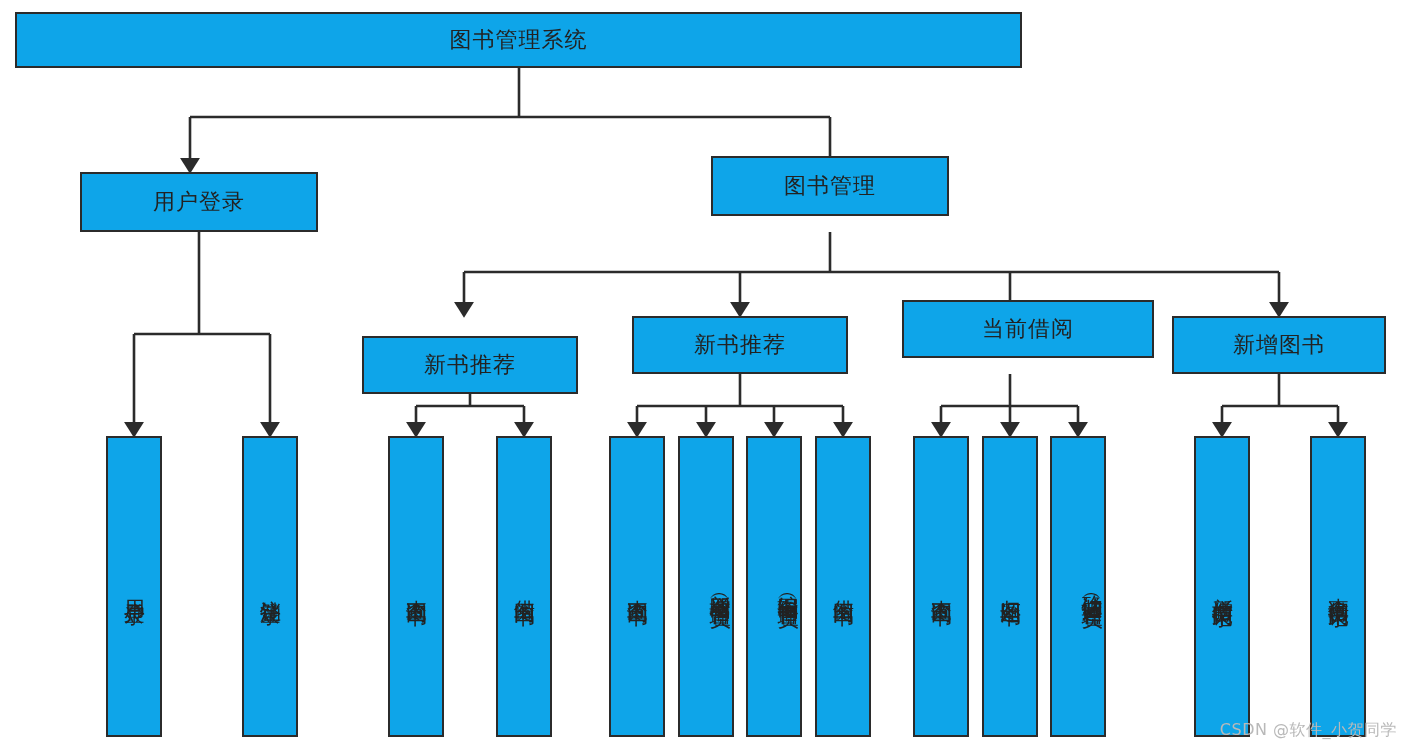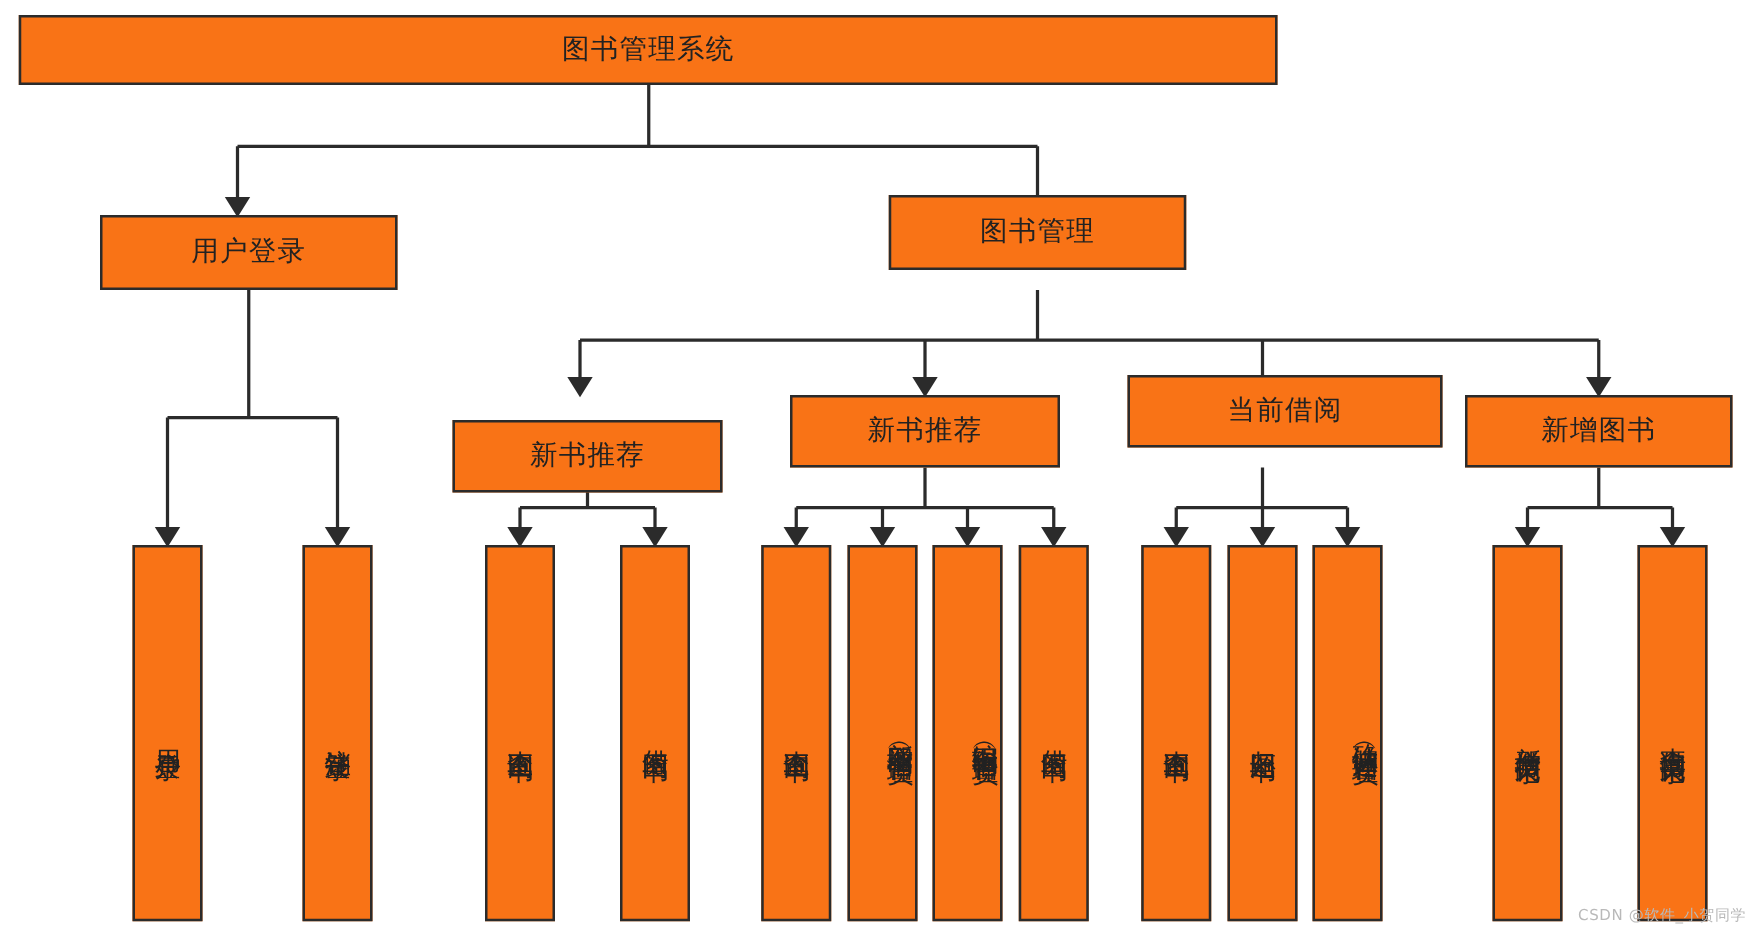--- a/index.html
+++ b/index.html
@@ -23,21 +23,21 @@
     position: absolute;
     left: 0;
     top: 0;
     width: 1405px;
     height: 747px;
   }
   .node {
     position: absolute;
     box-sizing: border-box;
     border: 2px solid #2b2b2b;
-    background: #f97316;
+    background: #0ea5e9;
     display: flex;
     align-items: center;
     justify-content: center;
     color: #222222;
     text-align: left;
     line-height: 1.18;
   }
   .node.horiz {
     font-size: 22px;
     letter-spacing: 1px;
@@ -59,21 +59,21 @@
   .node.vert.align-top {
     align-items: flex-start;
   }
   .node.vert.align-center {
     align-items: center;
   }
   #watermark {
     position: absolute;
     right: 8px;
     bottom: 6px;
-    font-size: 12px;
+    font-size: 16px;
     color: #b9b9b9;
     white-space: nowrap;
     letter-spacing: 0.5px;
     pointer-events: none;
   }
 </style>
 </head>
 <body>
 
 <div id="diagram-root">

